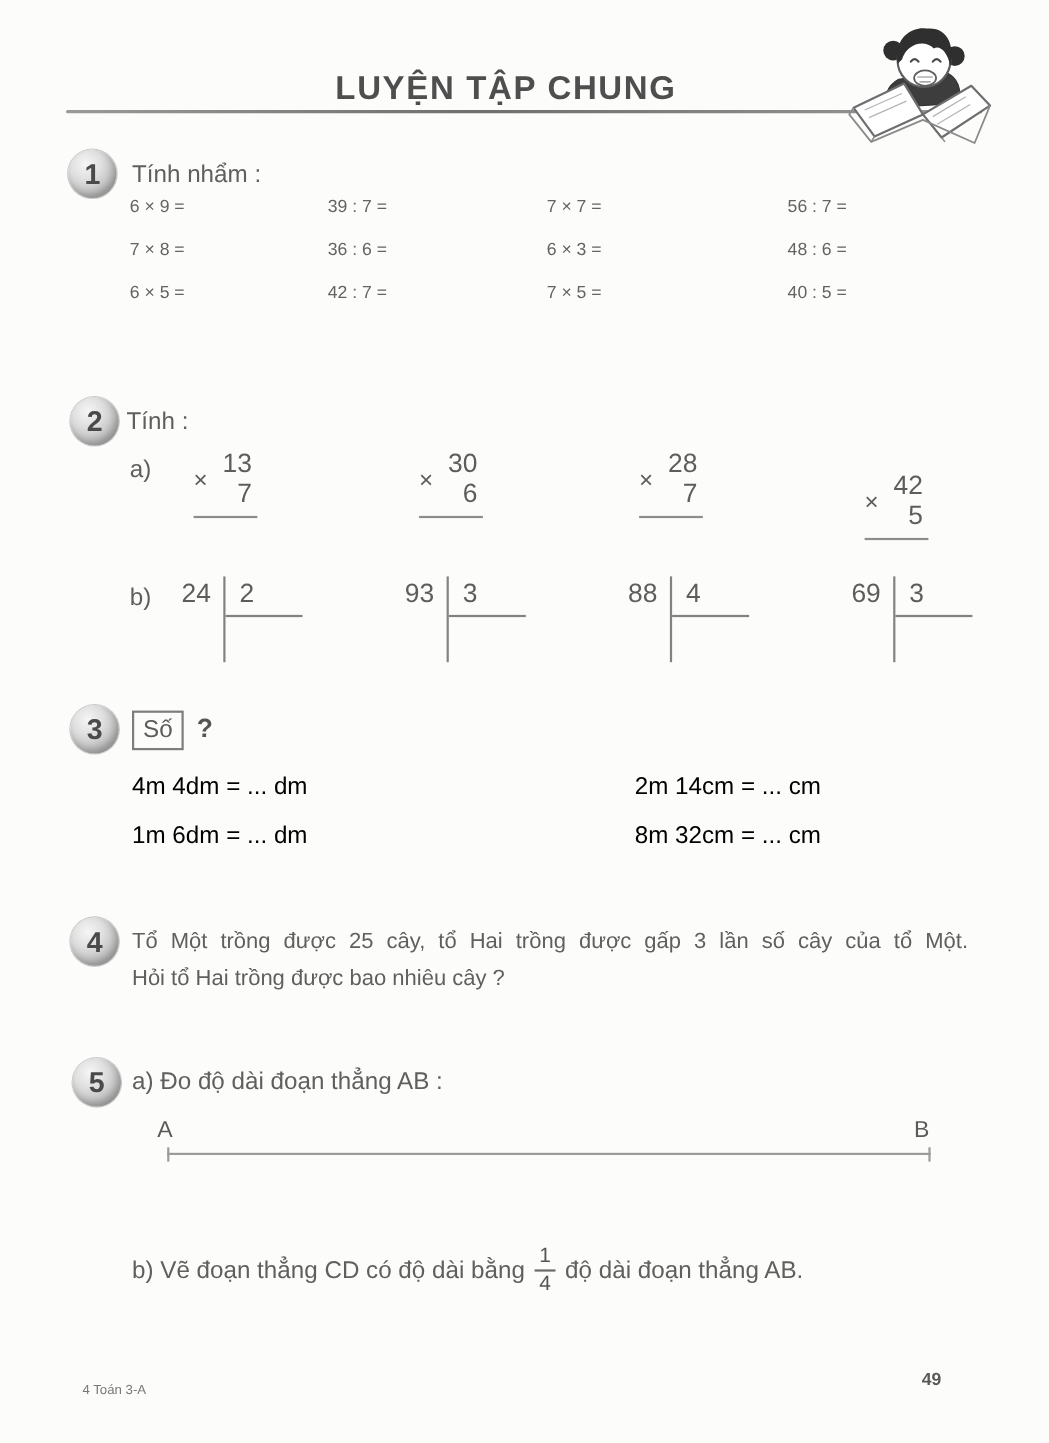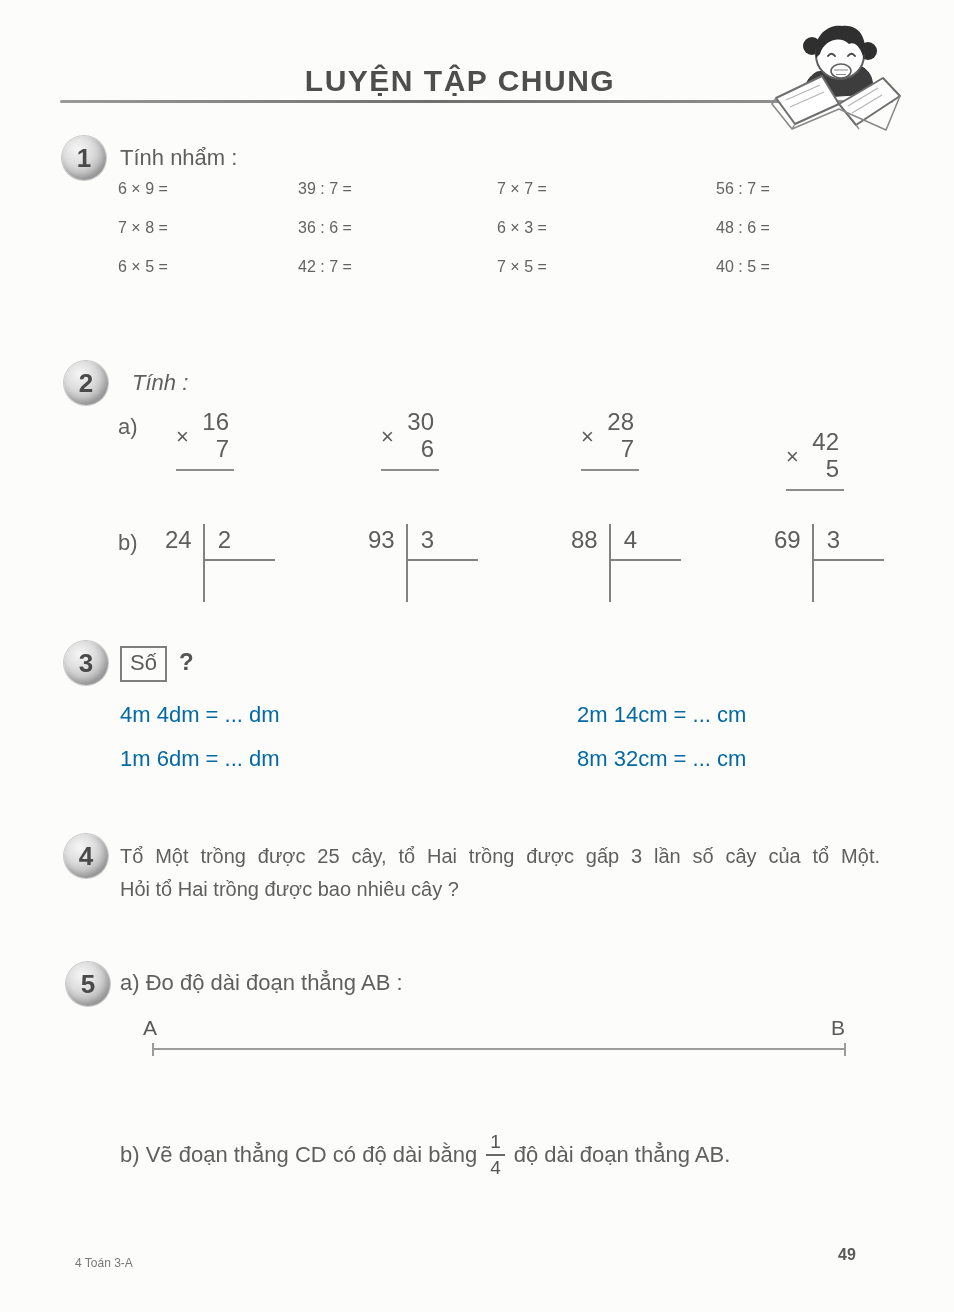--- a/index.html
+++ b/index.html
@@ -48,21 +48,21 @@
   .vdiv { position:absolute; display:flex; align-items:flex-start; font-size:24px; color:#5d5d5d; }
   .vdiv-dividend { padding:2px 11px 0 0; }
   .vdiv-col { border-left:2px solid #828282; height:78px; }
   .vdiv-divisor { display:inline-block; border-bottom:2px solid #828282; padding:2px 44px 5px 13px; }
   
   .so-box {
     display:inline-block; border:2px solid #7d7d7d; padding:2px 8px 4px;
     font-size:22px; color:#5c5c5c;
   }
   .so-q { display:inline-block; margin-left:12px; font-size:24px; font-weight:bold; color:#555; }
-  .conv { position:absolute; font-size:22px; color:#0369a1; }
+  .conv { position:absolute; font-size:22px; color:#000000; }
   
   .ex4-text { position:absolute; left:120px; top:840px; width:760px; font-size:20px; color:#5f5f5f; line-height:33px; }
   .justify-line { text-align:justify; text-align-last:justify; }
   
   .pt-label { position:absolute; font-size:21px; color:#5a5a5a; }
   .segment { position:absolute; left:152px; top:1048px; width:694px; border-top:2px solid #9b9b9b; }
   .segment::before, .segment::after {
     content:""; position:absolute; top:-7px; width:2px; height:13px; background:#9b9b9b;
   }
   .segment::before { left:0; }
@@ -120,26 +120,26 @@
     <span>36 : 6 =</span>
     <span>6 × 3 =</span>
     <span>48 : 6 =</span>
     <span>6 × 5 =</span>
     <span>42 : 7 =</span>
     <span>7 × 5 =</span>
     <span>40 : 5 =</span>
   </div>
 
   <div class="ball" style="left:64px; top:361px;">2</div>
-  <div class="ex-label" style="left:132px; top:370px;font-style:italic;">Tính :</div>
+  <div class="ex-label" style="left:115px; top:370px;">Tính :</div>
 
   <div class="ex-label" style="left:118px; top:414px;">a)</div>
 
   <div class="vmult" style="left:176px; top:408px;">
-    <div class="vm-top">16</div>
+    <div class="vm-top">13</div>
     <div class="vm-bot">
         <span class="vm-sign">×</span>
         <span class="vm-bnum">7</span>
       </div>
     <div class="vm-rule"></div>
   </div>
   <div class="vmult" style="left:381px; top:408px;">
     <div class="vm-top">30</div>
     <div class="vm-bot">
         <span class="vm-sign">×</span>

